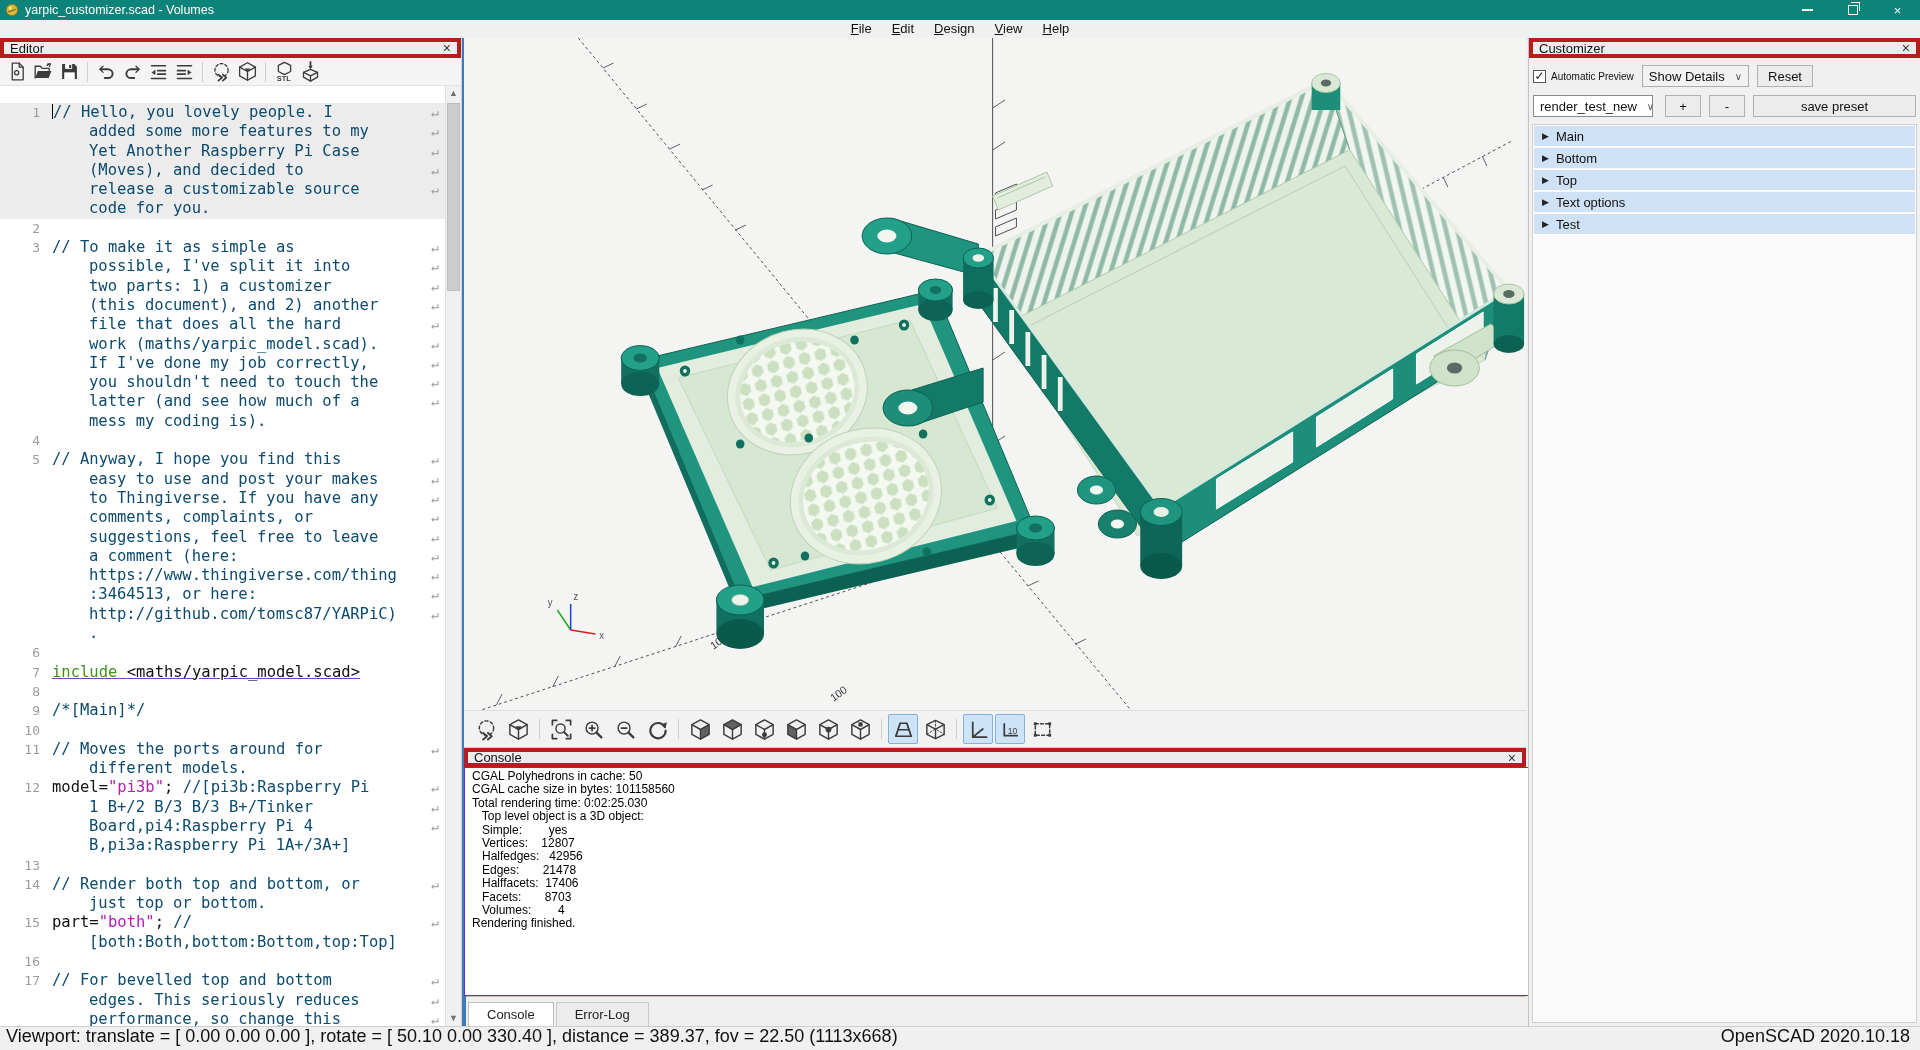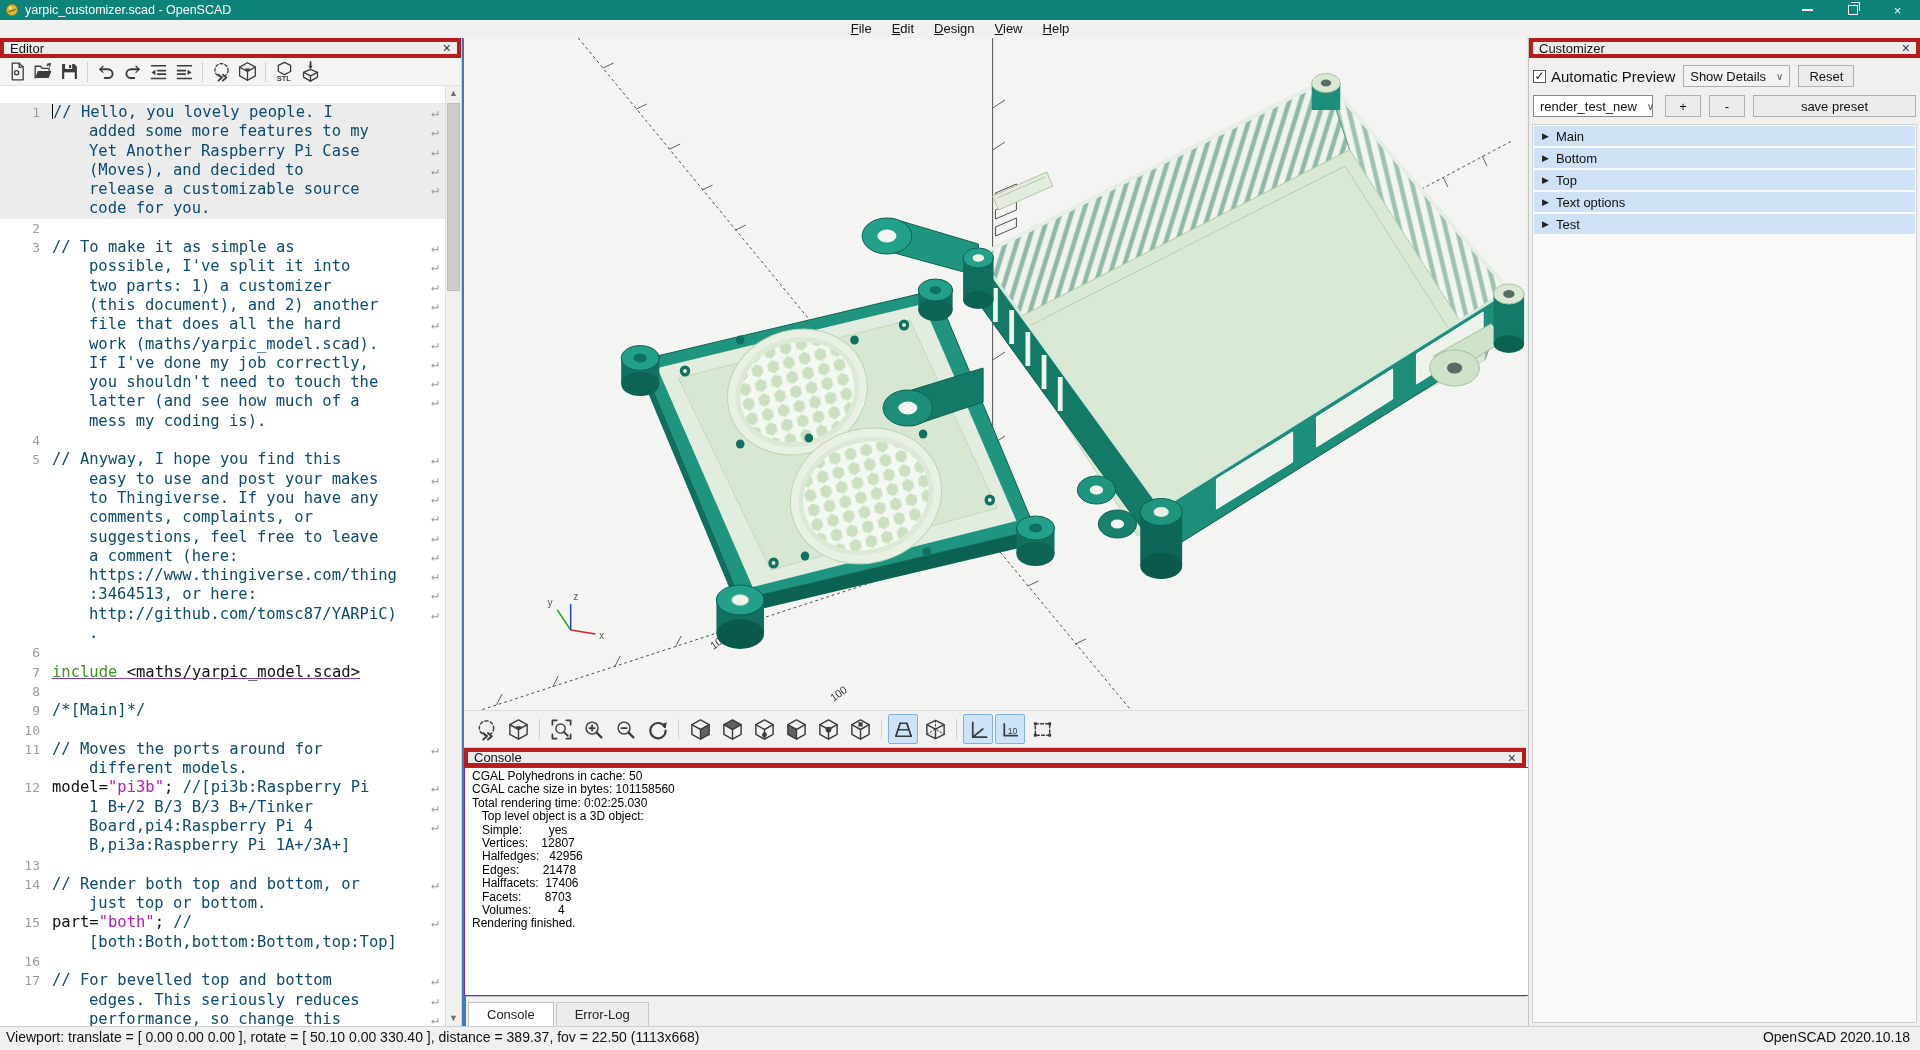--- a/index.html
+++ b/index.html
@@ -63,30 +63,30 @@
   .cscroll{position:absolute;right:0;top:0;width:16px;bottom:0;background:#f0f0f0;border-left:1px solid #e0e0e0;}
   .tabbar{position:absolute;left:464px;top:996px;width:1062px;height:30px;background:#f0f0f0;border-top:1px solid #bfbfbf;display:flex;align-items:flex-end;padding-left:4px;box-sizing:border-box;}
   .tab{font-size:13px;padding:4px 18px;background:#ececec;border:1px solid #c9c9c9;border-bottom:none;margin-right:2px;color:#222;}
   .tab.act{background:#fff;position:relative;top:0;border-color:#bfbfbf;}
   .tabblue{position:absolute;left:464px;top:996px;width:2px;height:30px;background:#3f7abc;}
   
   .customizer{position:absolute;left:1528px;top:38px;width:392px;height:988px;background:#f0f0f0;border-left:1px solid #c2c2c2;box-sizing:border-box;}
   .crow1{position:absolute;left:4px;top:26px;right:4px;height:24px;display:flex;align-items:center;}
   .crow2{position:absolute;left:4px;top:56px;right:4px;height:24px;display:flex;align-items:center;}
   .chk{width:13px;height:13px;background:#fff;border:1px solid #555;display:inline-flex;align-items:center;justify-content:center;font-size:12px;color:#222;margin-right:5px;box-sizing:border-box;}
-  .clabel{font-size:15px;margin-right:8px;}
+  .clabel{font-size:10px;margin-right:8px;}
   .combo{background:#f2f2f2;border:1px solid #adadad;font-size:13px;height:22px;display:flex;align-items:center;padding:0 6px;box-sizing:border-box;}
   .combo .chev{margin-left:10px;color:#555;font-size:10px;}
   .combo.white{background:#fff;border-color:#8a8a8a;}
   .btn{background:#ececec;border:1px solid #b0b0b0;font-size:13px;height:22px;display:flex;align-items:center;justify-content:center;padding:0 10px;box-sizing:border-box;}
   .citems{position:absolute;left:3px;top:86px;right:3px;bottom:3px;background:#fafafa;border:1px solid #cfcfcf;box-sizing:border-box;padding:1px;}
   .citem{height:20px;background:#cfe1f4;display:flex;align-items:center;font-size:13px;margin-bottom:2px;padding-left:8px;}
   .citem .tri{font-size:9px;margin-right:7px;color:#222;}
   
-  .statusbar{position:absolute;left:0;top:1026px;width:1920px;height:20px;background:#f0f0f0;border-top:1px solid #cfcfcf;display:flex;align-items:center;font-size:14px;box-sizing:border-box;}
+  .statusbar{position:absolute;left:0;top:1026px;width:1920px;height:20px;background:#f0f0f0;border-top:1px solid #cfcfcf;display:flex;align-items:center;font-size:18px;box-sizing:border-box;}
   .statusbar .sleft{padding-left:6px;}
   .statusbar .sright{margin-left:auto;padding-right:10px;}
 </style>
 </head>
 <body>
 
 <svg style="position:absolute;width:0;height:0" aria-hidden="true">
 <defs>
 <symbol id="i-new-file" viewBox="0 0 24 24">
         <path d="M6 2.5h8l4.5 4.5v14.5H6z"></path>
@@ -215,21 +215,21 @@
 </svg>
 
 <div id="root">
 
   <div class="titlebar">
     <svg class="applogo" viewBox="0 0 16 16">
         <circle cx="8" cy="8" r="6.5" fill="#d8bb3a" stroke="#8a7420" stroke-width="1"></circle>
         <path d="M4 10c2-1 6-1 8-3" stroke="#6f5c15" stroke-width="1.4" fill="none"></path>
         <circle cx="6" cy="6" r="1.6" fill="#f4e9a0"></circle>
       </svg>
-    <span class="wtitle">yarpic_customizer.scad - OpenSCAD</span>
+    <span class="wtitle">yarpic_customizer.scad - Volumes</span>
     <div class="capbtns">
       <div class="capbtn">
           <span class="mingl"></span>
         </div>
       <div class="capbtn">
           <span class="restgl"></span>
         </div>
       <div class="capbtn">
           <span class="closegl">×</span>
         </div>

